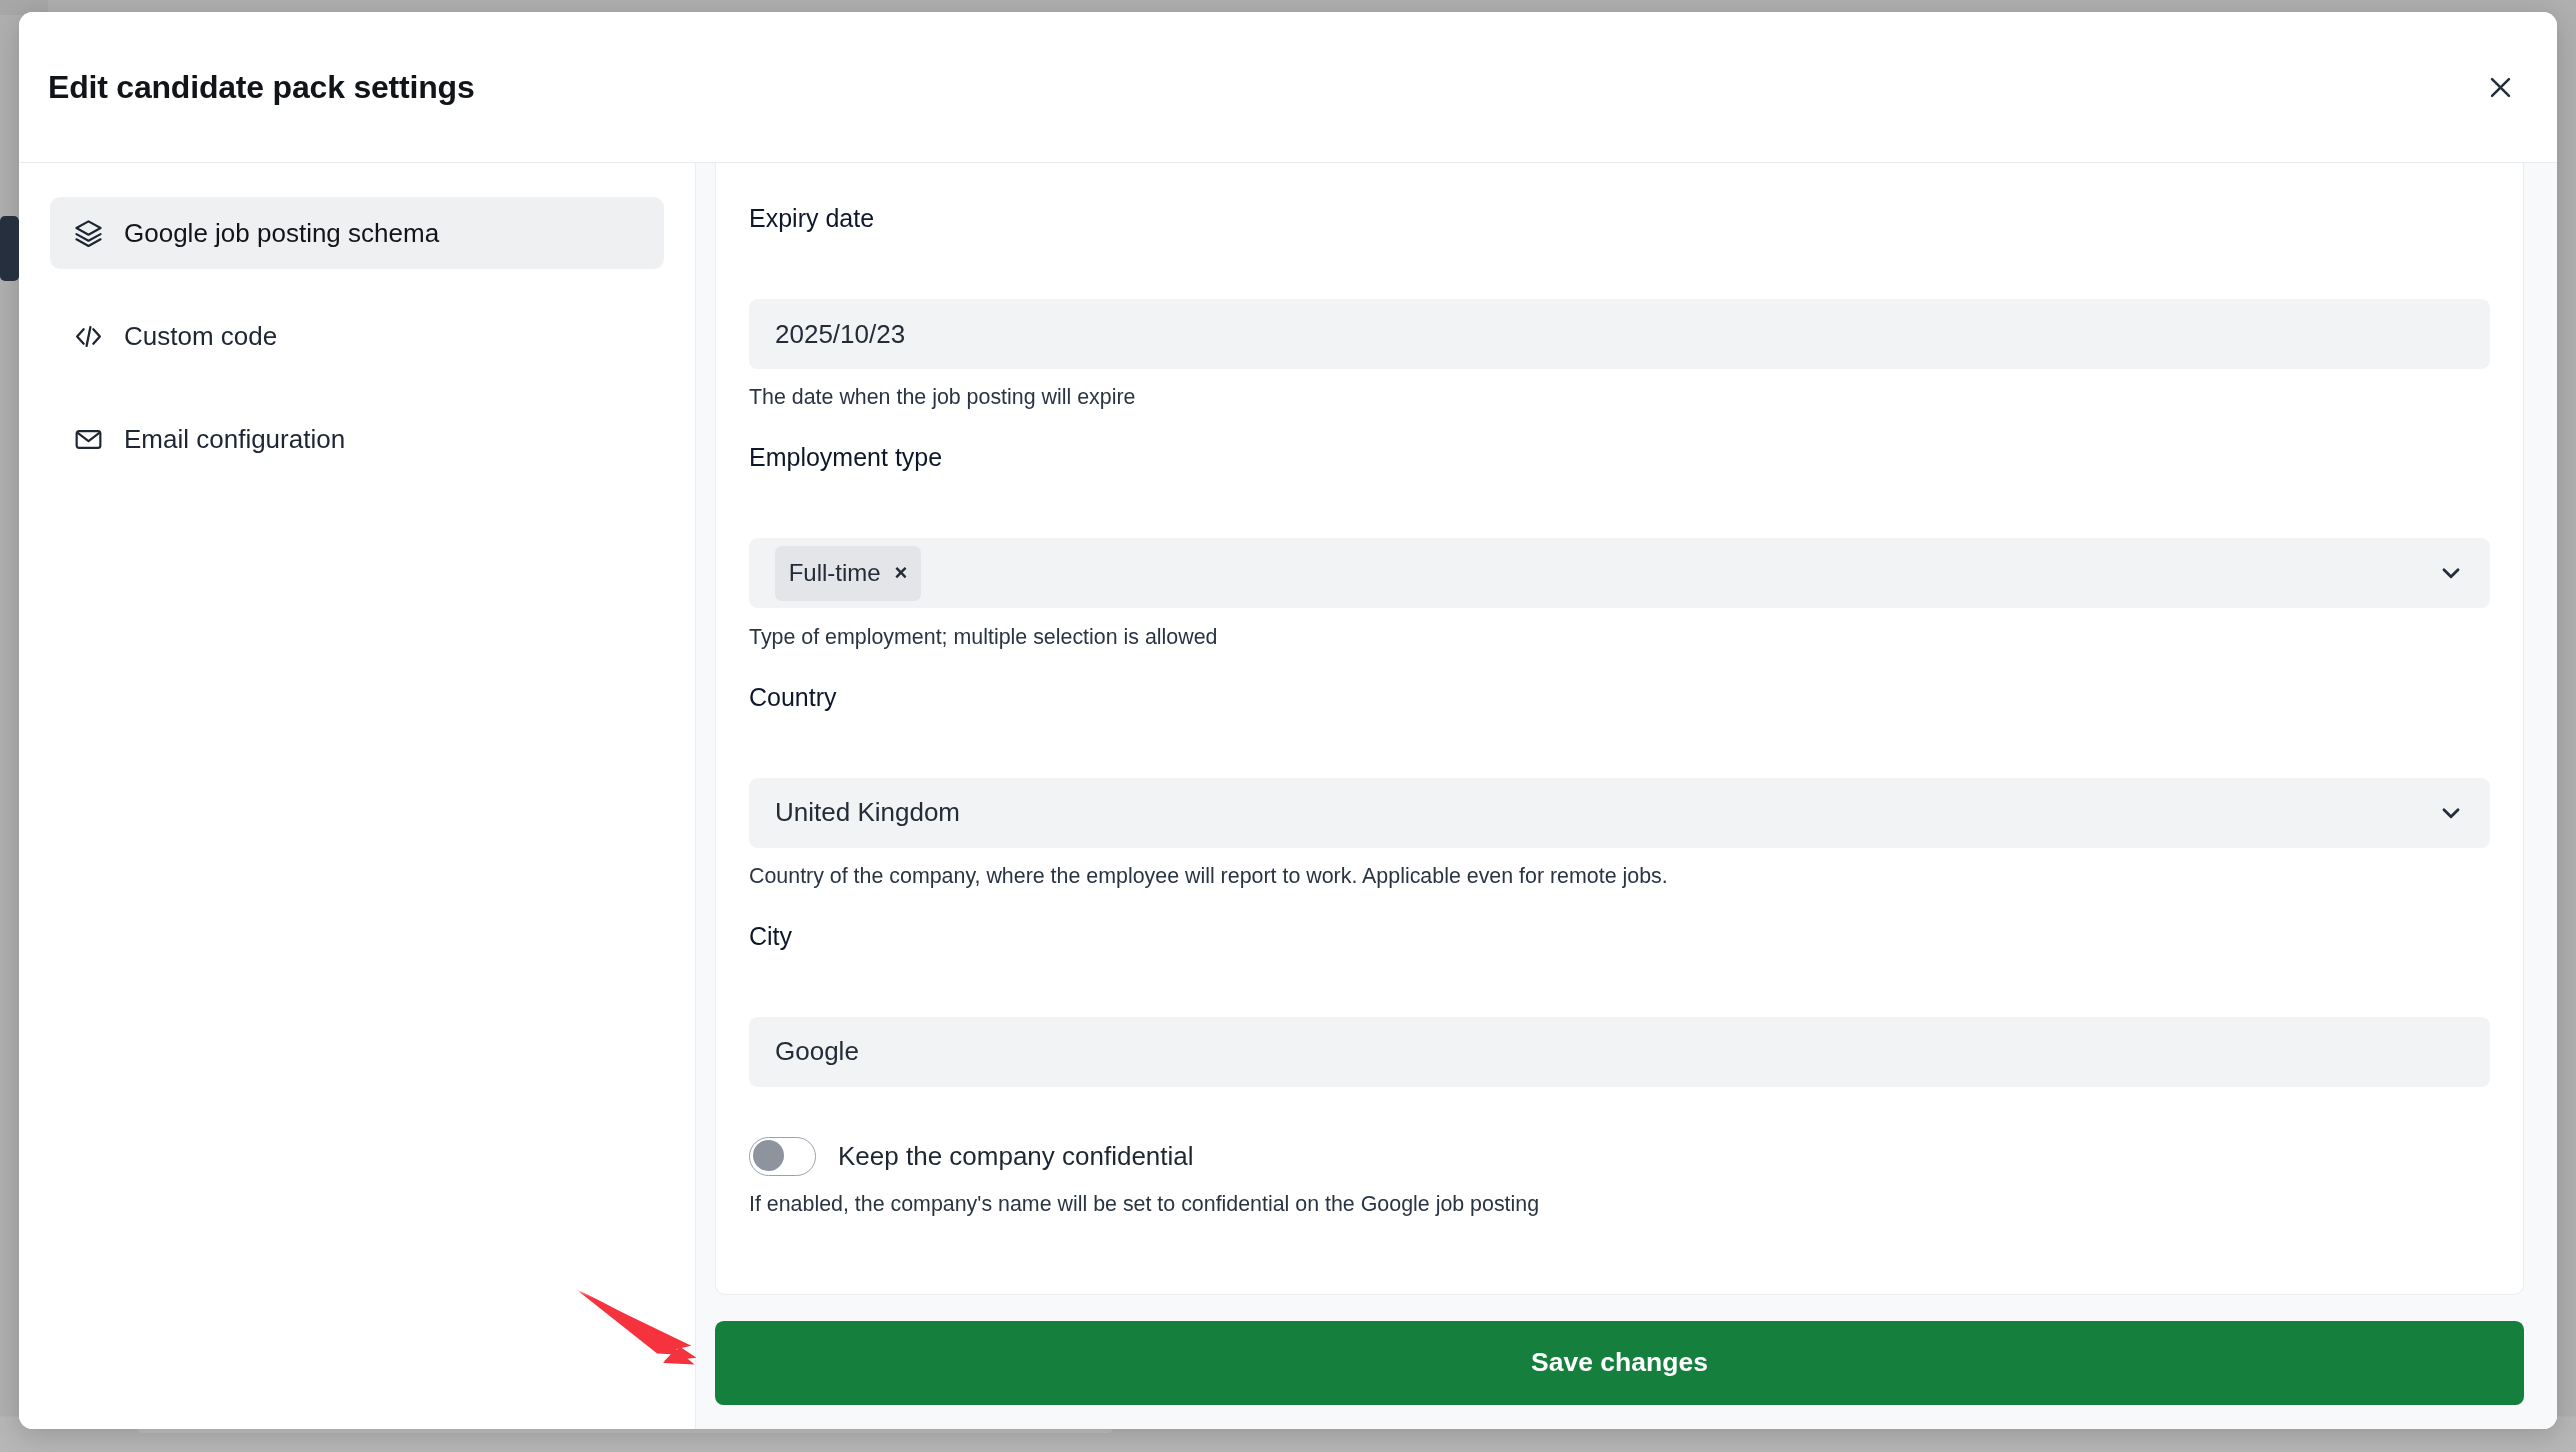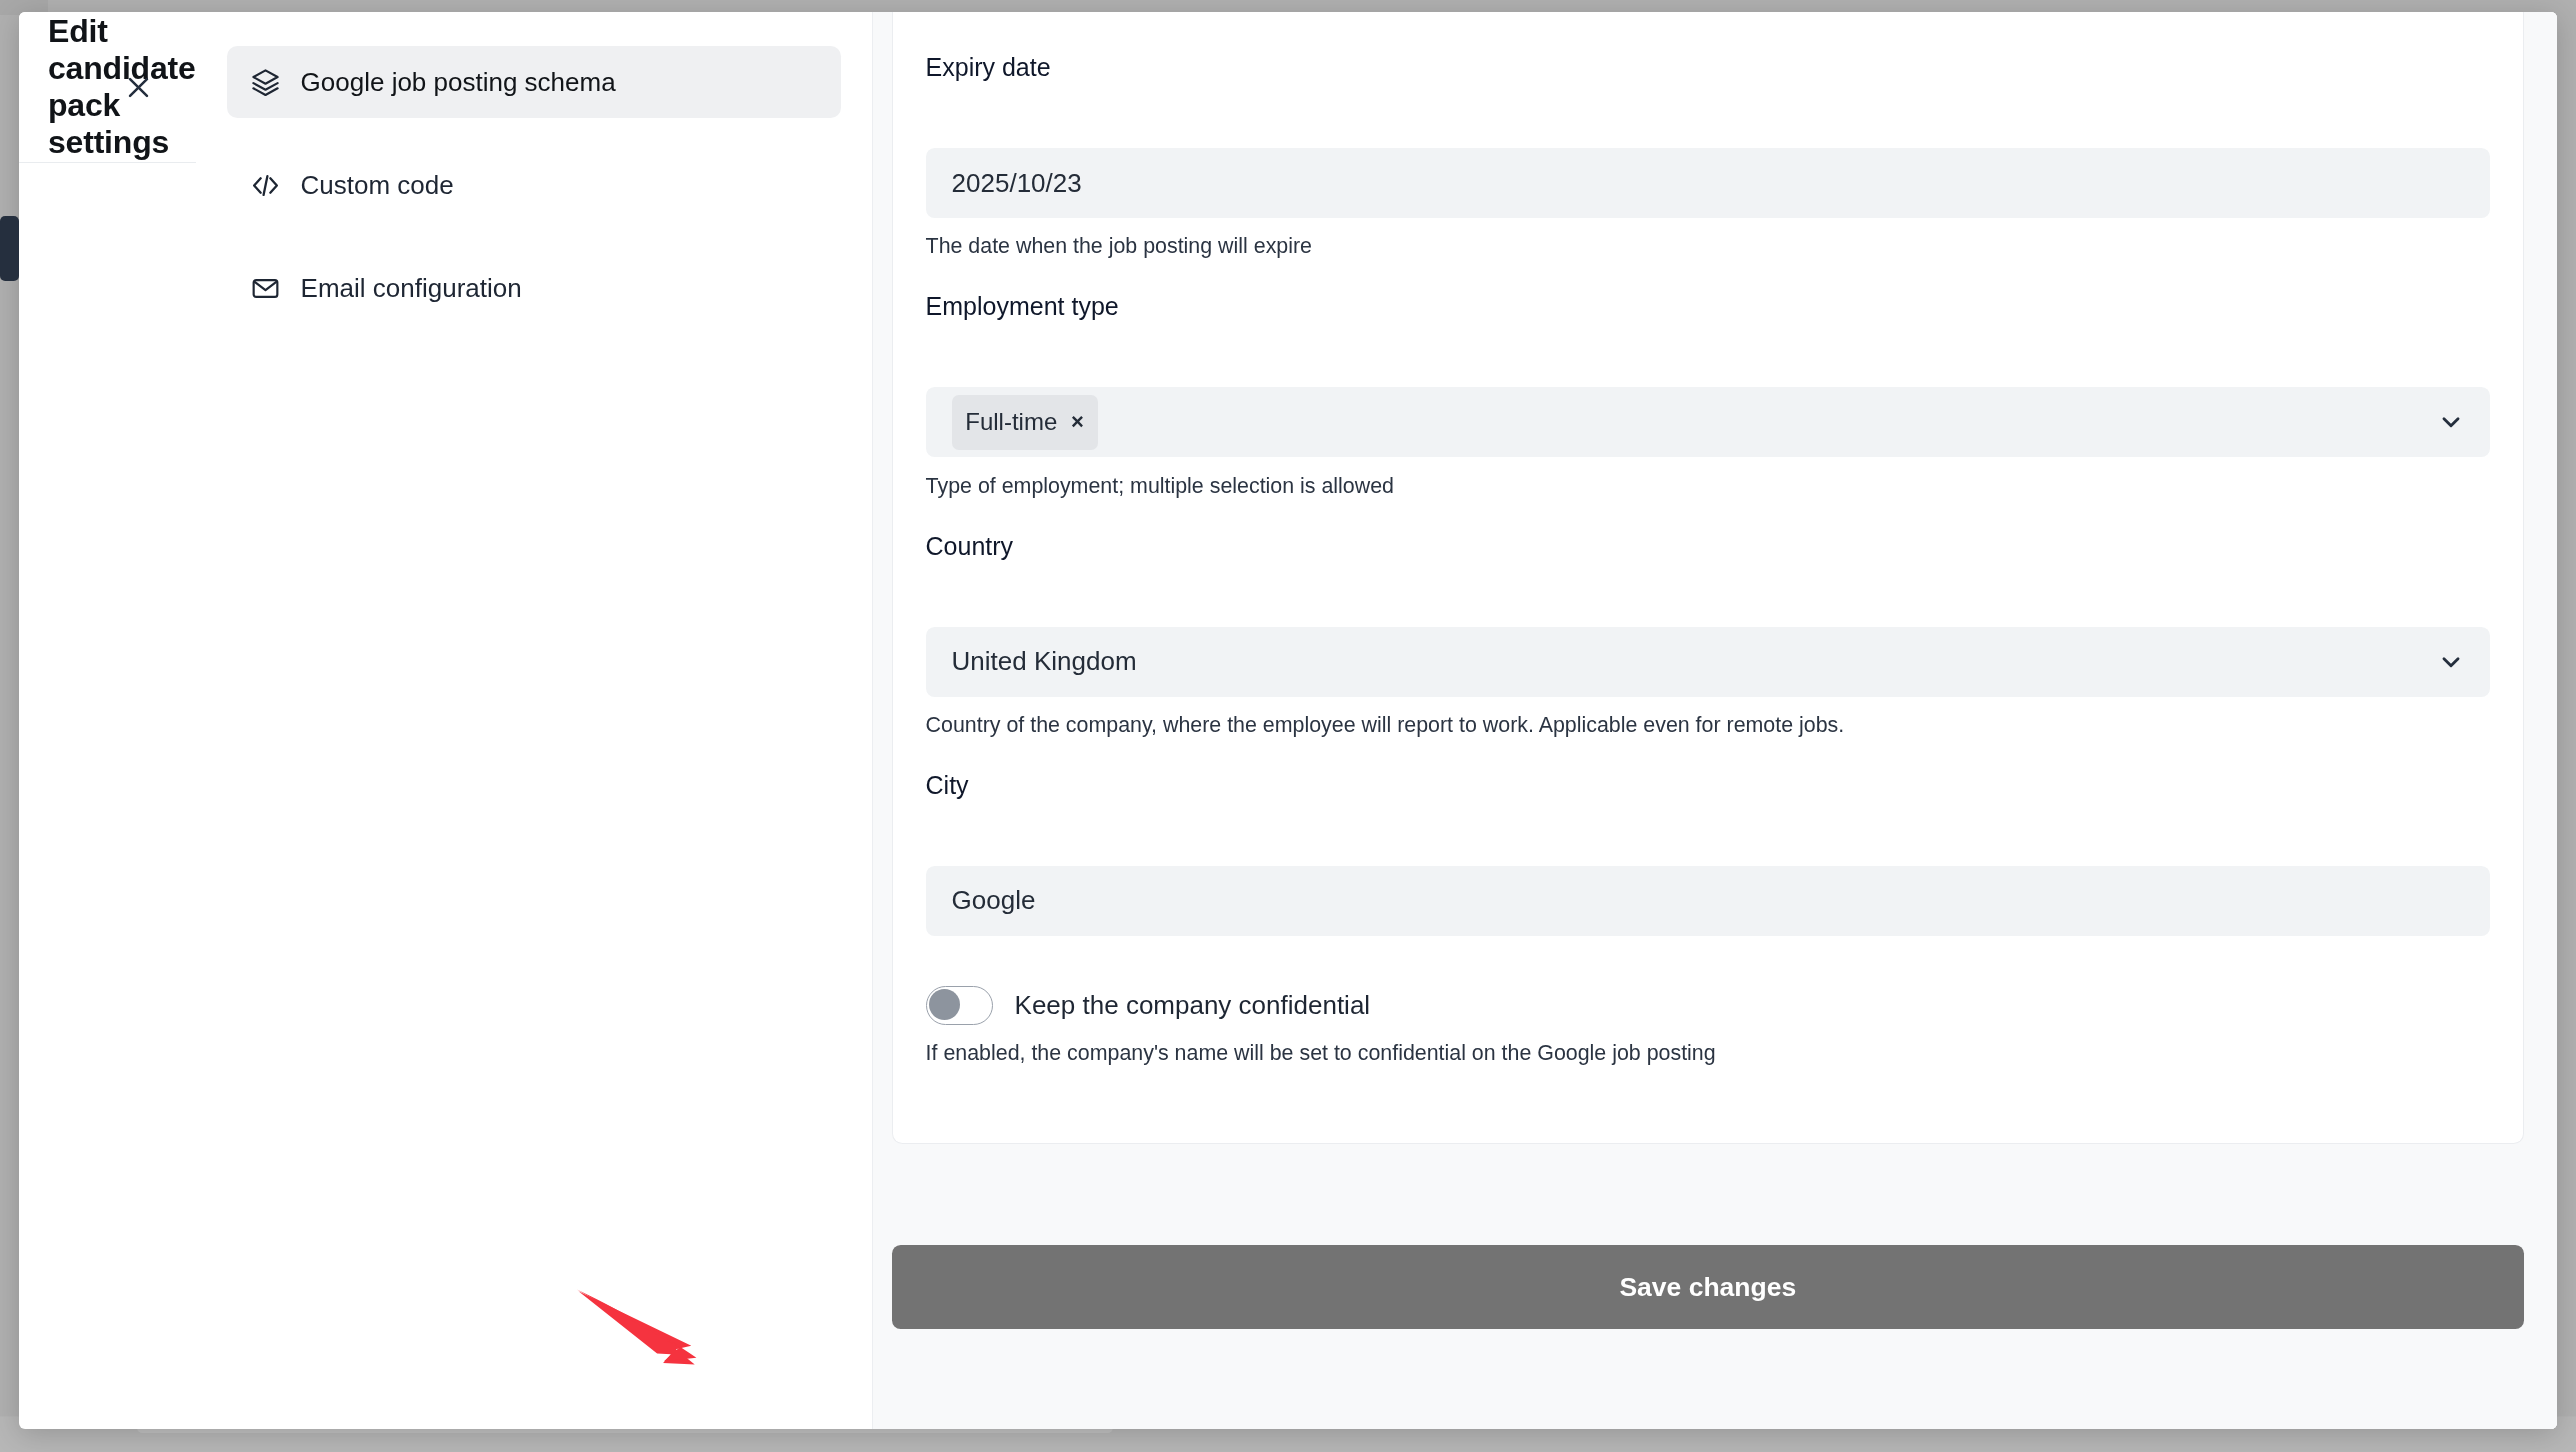--- a/index.html
+++ b/index.html
@@ -63,24 +63,24 @@
   }
 
   
   .modal {
     position: absolute;
     left: 19px;
     top: 12px;
     width: 2538px;
     height: 1417px;
     background: #ffffff;
-    border-radius: 6px;
+    border-radius: 14px;
     overflow: hidden;
     display: flex;
-    flex-direction: row;
+    flex-direction: column;
     box-shadow: 0 5.1px 29px rgba(0,0,0,.18);
   }
 
   
   .modal-header {
     position: relative;
     height: 151px;
     flex: 0 0 151px;
     background: #fff;
     border-bottom: 1.7px solid #e9ecef;
@@ -272,21 +272,21 @@
     flex: 1 1 auto;
     background: #f8f9fa;
     display: flex;
     align-items: center;
     padding: 0 33px 0 19px;
     position: relative;
   }
   .save-btn {
     width: 100%;
     height: 84px;
-    background: #737373;
+    background: #15803d;
     color: #ffffff;
     border: none;
     border-radius: 8.6px;
     font-size: 26.5px;
     font-weight: 700;
     font-family: "Liberation Sans", sans-serif;
     cursor: pointer;
     display: flex;
     align-items: center;
     justify-content: center;

